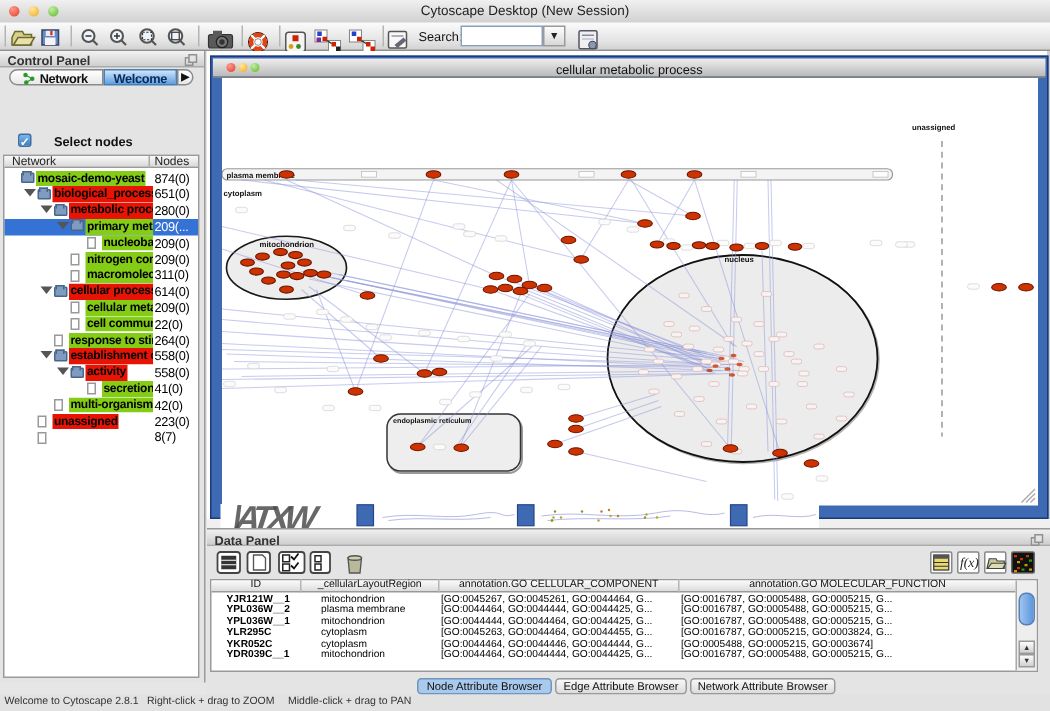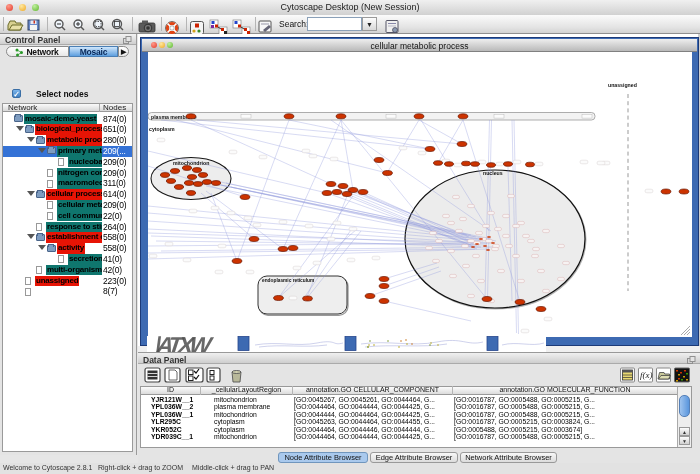--- a/index.html
+++ b/index.html
@@ -32,21 +32,21 @@
 #checkbox { position:absolute; left:12px; top:55px; width:9px; height:9px; background:linear-gradient(#7db6ec,#3e7fc1); border:1px solid #3a6ea5; border-radius:2px; color:#fff; font-size:8px; line-height:9px; text-align:center; font-weight:bold; }
 #checkbox-lbl { position:absolute; left:24px; top:55px; font-size:8.5px; font-weight:bold; color:#111;margin-left:12px; }
 #treepanel { position:absolute; left:2px; top:69px; width:131px; height:349px; background:#fff; border:1px solid #9a9a9a; }
 #treehead { position:absolute; left:0; top:0; width:129px; height:8px; background:linear-gradient(#fafafa,#d8d8d8); border-bottom:1px solid #999; }
 #treehead .h1 { position:absolute; left:5px; top:-1px; font-size:8px; color:#222; }
 #treehead .h2 { position:absolute; left:100px; top:-1px; font-size:8px; color:#222; }
 #treehead .vline { position:absolute; left:96px; top:0; width:1px; height:8px; background:#aaa; }
 .trow { position:absolute; left:0; width:129px; height:10.8px; font-size:8px; font-weight:bold; letter-spacing:-0.2px; white-space:nowrap; overflow:hidden; }
 .trow .lab { position:absolute; top:0px; height:10.8px; line-height:10.8px; padding:0 1px; color:#000; }
 .trow .num { position:absolute; left:100px; top:0; line-height:10.8px; color:#000; font-weight:normal; font-size:8.5px; letter-spacing:-0.2px; }
-.grn { background:#0f766e; }
+.grn { background:#84cc16; }
 .red { background:#e71405; }
 .arrow { position:absolute; top:2px; width:0; height:0; border-left:4px solid transparent; border-right:4px solid transparent; border-top:5px solid #555; }
 .folder { position:absolute; top:1.5px; width:9px; height:7px; background:#7e9cc0; border:1px solid #4a658a; border-radius:1px; }
 .folder:before { content:""; position:absolute; left:0; top:-2px; width:4px; height:2px; background:#7e9cc0; border:1px solid #4a658a; border-bottom:none; }
 .ficon { position:absolute; top:1.5px; width:6px; height:8px; background:#fff; border:1px solid #999; }
 
 #desktop { position:absolute; left:138px; top:34px; width:562px; height:318px; background:#fff; }
 #netwin { position:absolute; left:140px; top:37px; width:559px; height:309px; background:#3d6ab2; border:1px solid #1c3a78; }
 #netwin-title { position:absolute; left:1px; top:1px; width:555px; height:13px; background:linear-gradient(#eeeeee,#b9b9b9); border-bottom:1px solid #808080; }
 #netwin-title .t { position:absolute; left:0; right:0; top:1.5px; text-align:center; font-size:8.5px; color:#111; }
@@ -613,21 +613,21 @@
     <div class="tabseg" style="left:6px; width:63px; border-radius:6px 0 0 6px;">
       <svg class="abs" style="left:8px; top:1px" width="9" height="9">
           <circle cx="2" cy="2" r="1.5" fill="#2a9a2a"></circle>
           <circle cx="6.5" cy="4.5" r="1.5" fill="#2a9a2a"></circle>
           <circle cx="2.5" cy="7" r="1.5" fill="#2a9a2a"></circle>
           <line x1="2" y1="2" x2="6.5" y2="4.5" stroke="#2a9a2a" stroke-width="0.7"></line>
           <line x1="6.5" y1="4.5" x2="2.5" y2="7" stroke="#2a9a2a" stroke-width="0.7"></line>
         </svg>
       <span style="margin-left:10px">Network</span>
     </div>
-    <div class="tabseg" style="left:69px; width:49px; background:linear-gradient(#cfe6fb,#5e9fdf); border-color:#4a7fb5; color:#0a2a5a;">Mosaic</div>
+    <div class="tabseg" style="left:69px; width:49px; background:linear-gradient(#cfe6fb,#5e9fdf); border-color:#4a7fb5; color:#0a2a5a;">Welcome</div>
     <div class="tabseg" style="left:118px; width:11px; border-radius:0 6px 6px 0; font-size:7px;">▶</div>
     <div id="checkbox">✓</div>
     <div id="checkbox-lbl">Select nodes</div>
     <div id="treepanel">
       <div id="treehead">
           <span class="h1">Network</span>
           <span class="h2">Nodes</span>
           <span class="vline"></span>
         </div>
       <div id="treerows">

